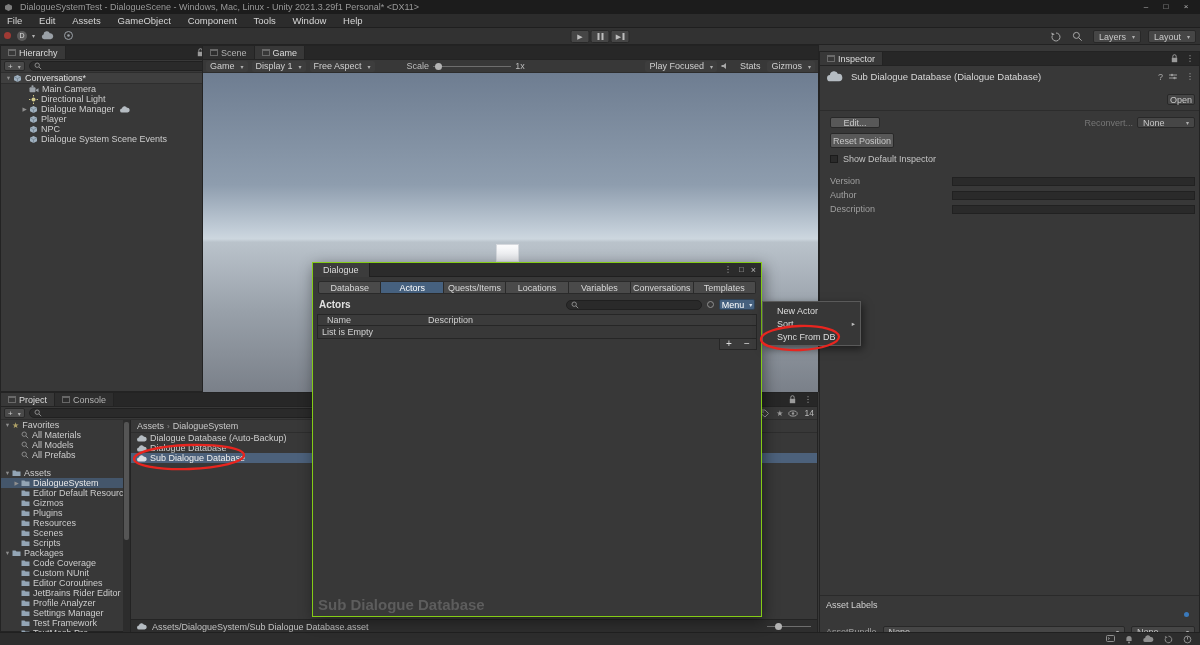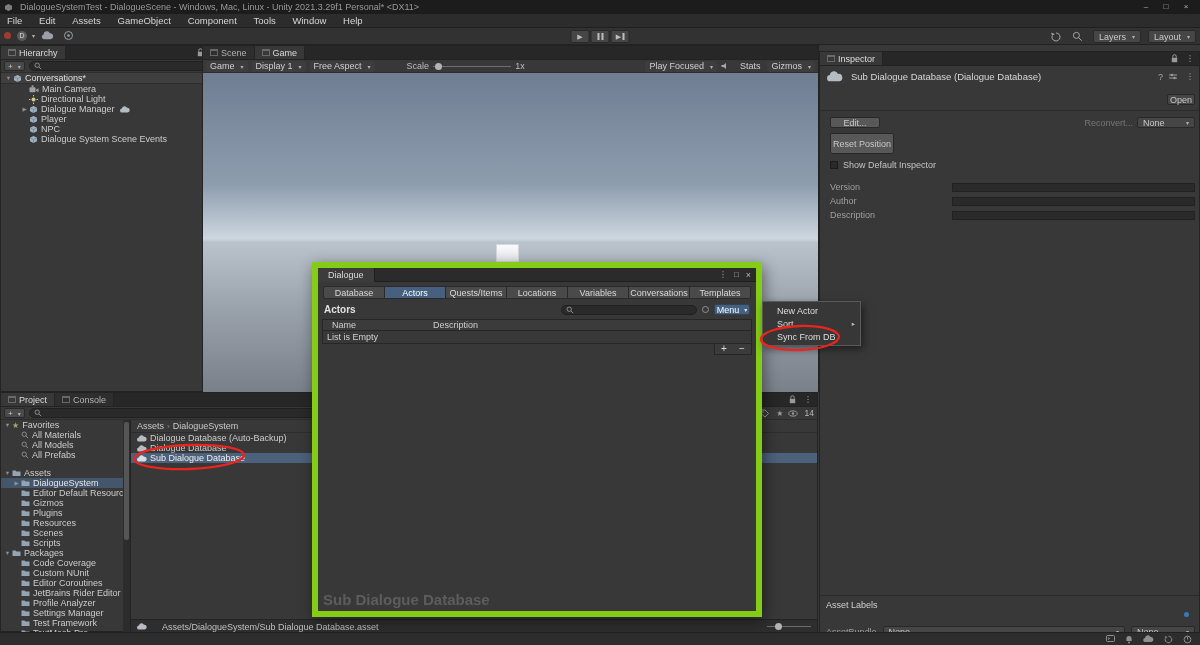--- a/index.html
+++ b/index.html
@@ -33,21 +33,21 @@
 
 .treerow{height:10px;display:flex;align-items:center;font-size:9px;color:#cdcdcd;white-space:nowrap;overflow:hidden}
 .caret{width:9px;font-size:5.5px;color:#8f8f8f;text-align:center;flex:none}
 .icon{flex:none;margin-right:3px;display:inline-flex}
 .gdd{display:flex;align-items:center;gap:3px;font-size:9px;color:#cfcfcf;padding:0 4px;height:11px;background:#3d3d3d;border-radius:2px}
 
 .slider{position:relative;height:9px}
 .slider .track{position:absolute;left:0;right:0;top:4px;height:1px;background:#6e6e6e}
 .slider .thumb{position:absolute;top:1px;width:7px;height:7px;border-radius:50%;background:#b4b4b4}
 
-#dialoguewin{left:312px;top:262px;width:450px;height:355px;background:#383838;border:6px solid #84cc16;z-index:40;box-shadow:2px 4px 14px rgba(0,0,0,.45)}
+#dialoguewin{left:312px;top:262px;width:450px;height:355px;background:#383838;border:1px solid #84cc16;z-index:40;box-shadow:2px 4px 14px rgba(0,0,0,.45)}
 .dtab{height:13px;background:#4a4a4a;border:1px solid #2a2a2a;border-left:none;display:flex;align-items:center;justify-content:center;font-size:9px;color:#d8d8d8;flex:1;white-space:nowrap}
 .dtab:first-child{border-left:1px solid #2a2a2a;border-radius:2px 0 0 2px}
 .dtab:last-child{border-radius:0 2px 2px 0}
 .dtab.on{background:#46617f;color:#fff}
 
 #ctxmenu{left:762px;top:301px;width:99px;z-index:60;background:#373737;border:1px solid #5a5a5a;box-shadow:2px 3px 8px rgba(0,0,0,.5);padding:2px 0}
 .ctxitem{height:13px;display:flex;align-items:center;padding:0 5px 0 14px;font-size:9px;color:#dedede}
 
 .insrow{display:flex;align-items:center;padding:0 4px 0 10px}
 .inslabel{width:122px;font-size:9px;color:#9f9f9f;flex:none}
@@ -335,21 +335,21 @@
   </div>
   <div class="insrow" style="margin-top:6px">
     <span class="tbtn" style="width:50px;height:11px;background:#585858">Edit...</span>
     <span style="margin-left:auto;font-size:9px;color:#777">Reconvert...</span>
     <span class="tbtn" style="width:58px;height:11px;margin-left:4px;justify-content:space-between;padding:0 5px">
       <span>None</span>
         <span class="ddarrow">▾</span>
     </span>
   </div>
   <div class="insrow" style="margin-top:5px">
-    <span class="tbtn" style="width:64px;height:21px;background:#585858">Reset Position</span>
+    <span class="tbtn" style="width:64px;height:15px;background:#585858">Reset Position</span>
   </div>
   <div class="insrow" style="margin-top:6px;gap:5px">
     <span style="width:8px;height:8px;background:#2a2a2a;border:1px solid #1b1b1b;flex:none"></span>
     <span style="font-size:9px;color:#c4c4c4">Show Default Inspector</span>
   </div>
   <div class="insrow" style="margin-top:12px">
     <span class="inslabel">Version</span>
     <span class="insfield"></span>
   </div>
   <div class="insrow" style="margin-top:4px">
@@ -628,21 +628,21 @@
         <span>Dialogue Database</span>
       </div>
       <div class="treerow selrow-right" style="height:10px;padding-left:6px">
         <span class="icon">
             <svg width="10" height="7">
               <path d="M2.2 6.5a2 2 0 0 1-.3-4A2.7 2.7 0 0 1 7 1.8 1.9 1.9 0 0 1 7.6 6.5z" fill="#d8dde2"></path>
             </svg>
           </span>
         <span>Sub Dialogue Database</span>
       </div>
-      <div class="abs flex" style="left:0;right:0;bottom:0;height:14px;background:#2e2e2e;border-top:1px solid #242424;padding:0 6px;gap:12px">
+      <div class="abs flex" style="left:0;right:0;bottom:0;height:14px;background:#2e2e2e;border-top:1px solid #242424;padding:0 6px;gap:2px">
         <span class="icon">
             <svg width="10" height="7">
               <path d="M2.2 6.5a2 2 0 0 1-.3-4A2.7 2.7 0 0 1 7 1.8 1.9 1.9 0 0 1 7.6 6.5z" fill="#b5bcc2"></path>
             </svg>
           </span>
         <span class="nowrap" style="font-size:9px;color:#c0c0c0">Assets/DialogueSystem/Sub Dialogue Database.asset</span>
         <span class="slider" style="margin-left:auto;width:44px">
             <span class="track"></span>
             <span class="thumb" style="left:8px"></span>
           </span>

